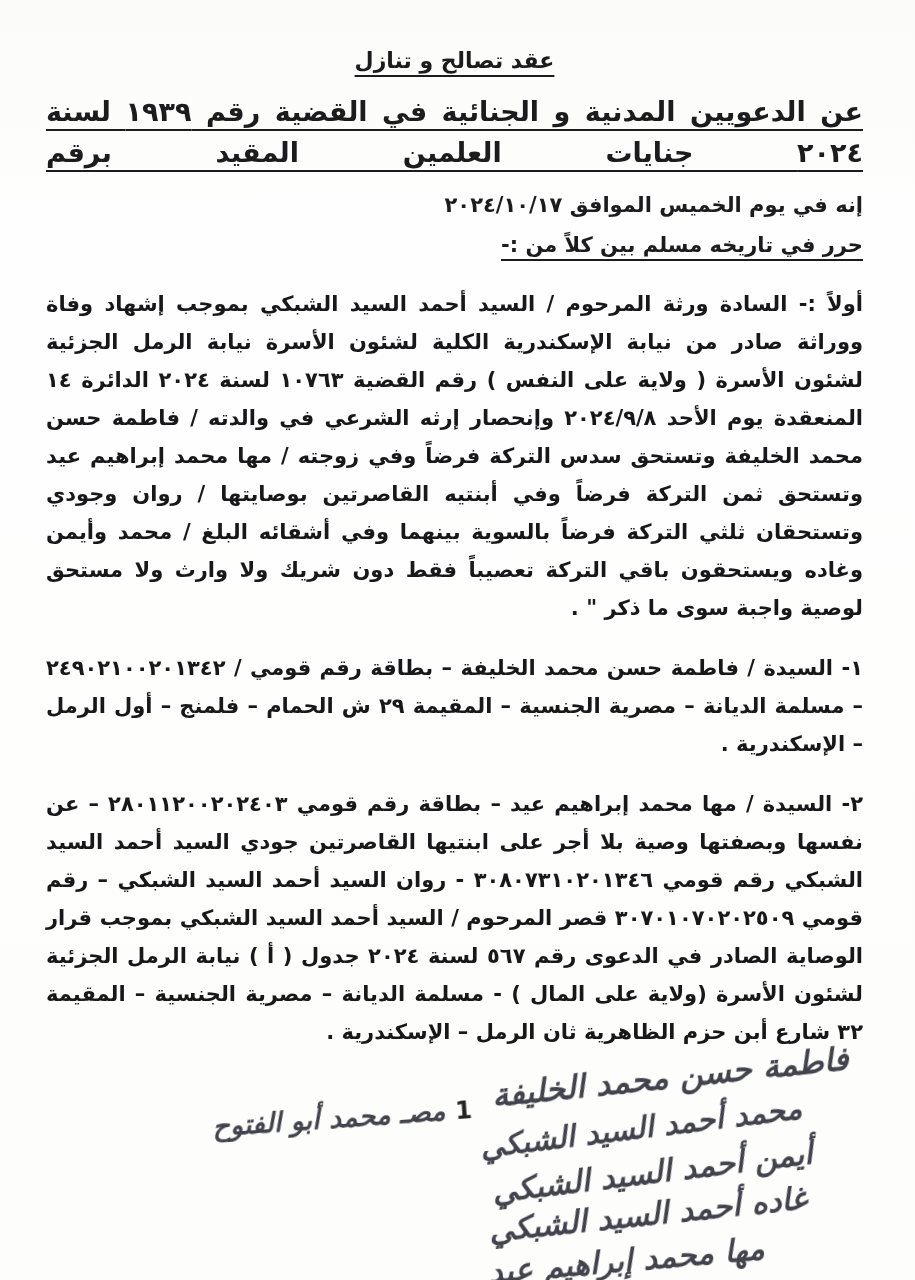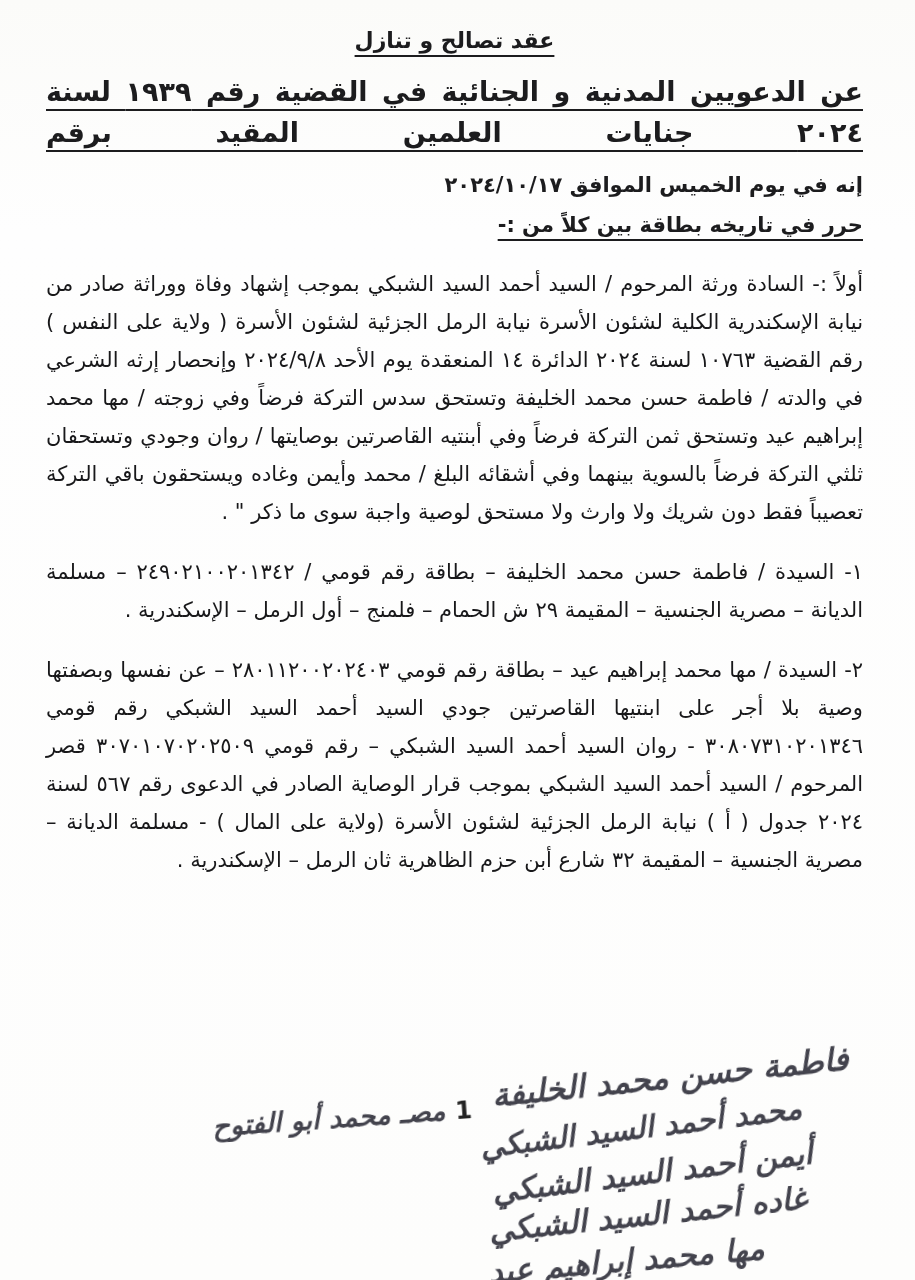--- a/index.html
+++ b/index.html
@@ -10,21 +10,21 @@
     font-family: "DejaVu Sans", sans-serif;
   }
   .page {
     position: relative;
     width: 915px; height: 1280px;
     background: linear-gradient(180deg, #fbfbf9 0%, #fefefe 18%, #fdfdfc 100%);
     overflow: hidden;
     direction: rtl;
     color: #1c1c1e;
   }
-  .content { padding: 28px 52px 0 46px; }
+  .content { padding: 48px 52px 0 46px; }
 
   .doc-title {
     text-align: center;
     font-size: 22px; font-weight: bold;
     text-decoration: underline;
     text-underline-offset: 7px;
     text-decoration-thickness: 2px;
     margin-bottom: 18px;
     letter-spacing: 1px;
   }
@@ -45,21 +45,21 @@
   .intro-line {
     font-size: 21px; font-weight: bold;
     line-height: 36px; margin-top: 4px;
     text-decoration: underline;
     text-underline-offset: 7px;
     text-decoration-thickness: 2px;
     display: inline-block;
   }
 
   .clause {
-    font-size: 21px; font-weight: normal;
+    font-size: 21px; font-weight: bold;
     line-height: 38px;
     text-align: justify; text-align-last: right;
     margin: 22px 0 0 0;
     color: #18181a;
   }
   .party { }
 
   
   .sig {
     position: absolute;
@@ -89,21 +89,21 @@
   <div class="content">
 
     <div class="doc-title">عقد تصالح و تنازل</div>
 
     <div class="case-line first">عن الدعويين المدنية و الجنائية في القضية رقم ١٩٣٩ لسنة ٢٠٢٤ جنايات العلمين المقيد برقم</div>
 
 
     <div class="date-line">إنه في يوم الخميس الموافق ٢٠٢٤/١٠/١٧</div>
 
     <div>
-      <span class="intro-line">حرر في تاريخه بطاقة بين كلاً من :-</span>
+      <span class="intro-line">حرر في تاريخه مسلم بين كلاً من :-</span>
     </div>
 
     <p class="clause">أولاً :- السادة ورثة المرحوم / السيد أحمد السيد الشبكي بموجب إشهاد وفاة ووراثة صادر من نيابة الإسكندرية الكلية لشئون الأسرة نيابة الرمل الجزئية لشئون الأسرة ( ولاية على النفس ) رقم القضية ١٠٧٦٣ لسنة ٢٠٢٤ الدائرة ١٤ المنعقدة يوم الأحد ٢٠٢٤/٩/٨ وإنحصار إرثه الشرعي في والدته / فاطمة حسن محمد الخليفة وتستحق سدس التركة فرضاً وفي زوجته / مها محمد إبراهيم عيد وتستحق ثمن التركة فرضاً وفي أبنتيه القاصرتين بوصايتها / روان وجودي وتستحقان ثلثي التركة فرضاً بالسوية بينهما وفي أشقائه البلغ / محمد وأيمن وغاده ويستحقون باقي التركة تعصيباً فقط دون شريك ولا وارث ولا مستحق لوصية واجبة سوى ما ذكر " .</p>
 
     <p class="clause party">١- السيدة / فاطمة حسن محمد الخليفة – بطاقة رقم قومي / ٢٤٩٠٢١٠٠٢٠١٣٤٢ – مسلمة الديانة – مصرية الجنسية – المقيمة ٢٩ ش الحمام – فلمنج – أول الرمل – الإسكندرية .</p>
 
     <p class="clause party">٢- السيدة / مها محمد إبراهيم عيد – بطاقة رقم قومي ٢٨٠١١٢٠٠٢٠٢٤٠٣ – عن نفسها وبصفتها وصية بلا أجر على ابنتيها القاصرتين جودي السيد أحمد السيد الشبكي رقم قومي ٣٠٨٠٧٣١٠٢٠١٣٤٦ - روان السيد أحمد السيد الشبكي – رقم قومي ٣٠٧٠١٠٧٠٢٠٢٥٠٩ قصر المرحوم / السيد أحمد السيد الشبكي بموجب قرار الوصاية الصادر في الدعوى رقم ٥٦٧ لسنة ٢٠٢٤ جدول ( أ ) نيابة الرمل الجزئية لشئون الأسرة (ولاية على المال ) - مسلمة الديانة – مصرية الجنسية – المقيمة ٣٢ شارع أبن حزم الظاهرية ثان الرمل – الإسكندرية .</p>
 
 
   </div>

